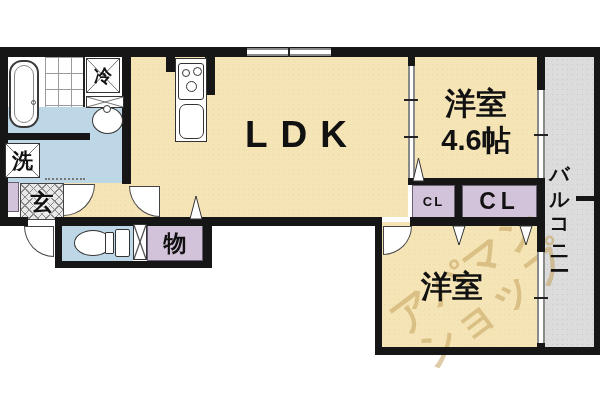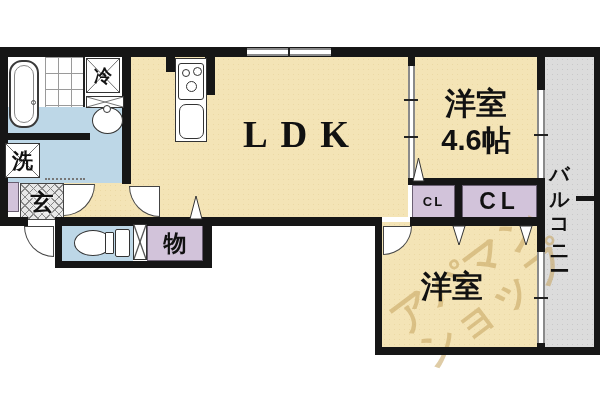--- a/index.html
+++ b/index.html
@@ -156,21 +156,21 @@
       <polygon points="1,24 12,24 6.5,1" fill="#fff" stroke="#333" stroke-width="1"></polygon>
     </svg>
   <svg class="tri z4" style="left:452px;top:225px;" width="14" height="21">
       <polygon points="1,1 13,1 7,20" fill="#fff" stroke="#333" stroke-width="1"></polygon>
     </svg>
   <svg class="tri z4" style="left:519px;top:225px;" width="14" height="21">
       <polygon points="1,1 13,1 7,20" fill="#fff" stroke="#333" stroke-width="1"></polygon>
     </svg>
 
   <div class="a z6 lbl room-label" style="left:205px;top:92px;width:195px;height:84px;">
-    <div style="font-size:37px;letter-spacing:13px;font-family:Liberation Serif, serif;">LDK</div>
+    <div style="font-size:37px;letter-spacing:13px;">LDK</div>
   </div>
   <div class="a z6 lbl room-label" style="left:415px;top:72px;width:122px;height:98px;">
     <div style="font-size:31px;">洋室</div>
     <div style="font-size:29px;margin-top:7px;text-align:center;">4.6帖</div>
   </div>
   <div class="a z6 lbl room-label" style="left:382px;top:238px;width:140px;height:96px;">
     <div style="font-size:31px;">洋室</div>
   </div>
   <div class="a z6 lbl vtext" style="left:546px;top:122px;width:28px;height:170px;font-size:20px;">
       <span>バルコニー</span>

